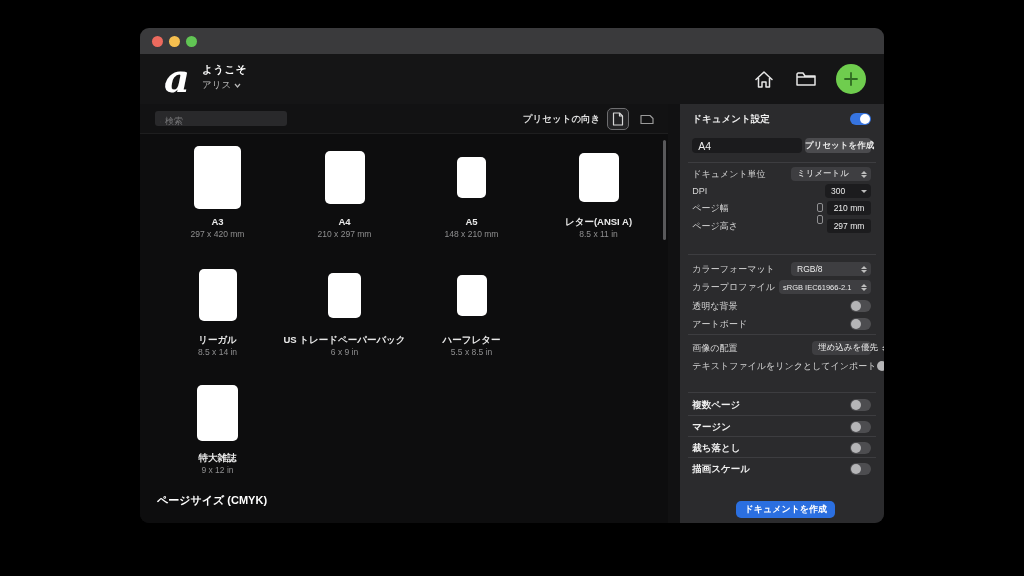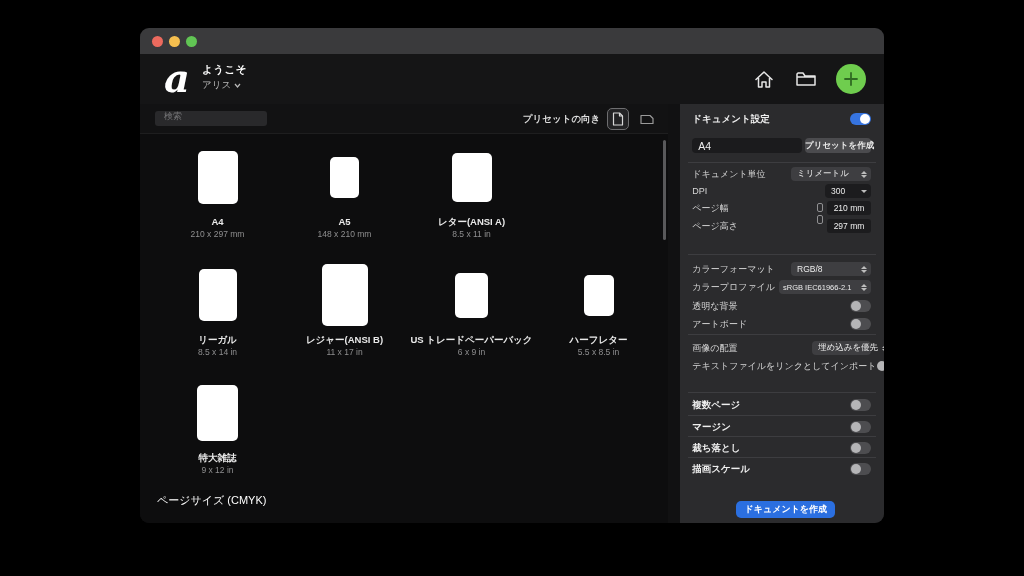--- a/index.html
+++ b/index.html
@@ -29,40 +29,40 @@
   .header-actions { position:absolute; right:18px; top:6px; height:38px; display:flex; align-items:center; gap:18px; }
   .icon-btn { width:24px; height:24px; display:flex; align-items:center; justify-content:center; cursor:pointer; }
   .plus-btn { width:30px; height:30px; border-radius:50%; background:#6fcd4e; display:flex;
               align-items:center; justify-content:center; cursor:pointer; }
 
   
   .content { position:absolute; left:0; top:76px; width:100%; height:419px; display:flex; }
   .left { position:relative; width:537px; height:100%; background:#0d0d0e; }
   .left-toolbar { position:absolute; left:0; top:0; width:100%; height:30px; background:#121213;
                   border-bottom:1px solid #1e1e1f; }
-  .search { position:absolute; left:15px; top:7px; width:112px; height:15px; background:#29292b;
-            border-radius:3px; display:flex; align-items:flex-start; padding:0 5px; gap:4px; }
+  .search { position:absolute; left:15px; top:7px; width:132px; height:15px; background:#29292b;
+            border-radius:3px; display:flex; align-items:flex-end; padding:0 5px; gap:4px; }
   .search input { flex:1; background:transparent; border:none; outline:none; color:#cfcfcf;
                   font-size:9px; font-family:"Liberation Sans", sans-serif; }
   .search input::placeholder { color:#757577; }
   .orient { position:absolute; right:10px; top:0; height:30px; display:flex; align-items:center; gap:7px; }
   .orient-label { color:#dcdcdc; font-size:9.5px; font-weight:bold;margin-left:17px; }
   .orient-btn { width:22px; height:22px; border-radius:5px; display:flex; align-items:center;
                 justify-content:center; cursor:pointer; }
   .orient-btn.active { border:1px solid #6e6e70; background:#232325; }
 
   .grid { position:absolute; left:14px; top:40px; width:508px; }
   .grid-row { display:flex; margin-bottom:22px; }
   .cell { width:127px; height:96px; display:flex; flex-direction:column; align-items:center; cursor:pointer; }
   .thumb-area { height:66px; display:flex; align-items:center; justify-content:center; }
   .paper { background:#fff; border-radius:5px; }
   .p-name { margin-top:6px; color:#e9e9e9; font-size:9.5px; font-weight:bold; line-height:11px; white-space:nowrap; }
   .p-dims { margin-top:2px; color:#8f8f90; font-size:8.5px; line-height:10px; white-space:nowrap; }
 
-  .left-footer { position:absolute; left:17px; bottom:15px; color:#fff; font-size:11px; font-weight:normal; }
+  .left-footer { position:absolute; left:17px; bottom:15px; color:#fff; font-size:11px; font-weight:bold; }
   .scroll-thumb { position:absolute; right:2px; top:36px; width:3px; height:100px;
                   background:#59595b; border-radius:2px; }
 
   
   .right { position:relative; width:207px; height:100%; background:#2b2b2d;margin-left:12px; }
   .prow { position:absolute; left:12px; right:13px; height:18px; display:flex;
           align-items:center; justify-content:space-between; }
   .lbl { color:#d6d6d6; font-size:9px; white-space:nowrap; }
   .lbl.bold { font-weight:bold; color:#efefef; font-size:9.5px; }
   .sep { position:absolute; left:8px; right:8px; height:1px; background:#3d3d40; }
@@ -161,20 +161,27 @@
             <div class="orient-btn">
               <svg width="14" height="12" viewBox="0 0 14 12">
                 <path d="M1 2.5 H10 L13 5.5 V10.5 H1 Z" stroke="#9a9a9a" stroke-width="1.2" fill="none" stroke-linejoin="round"></path>
               </svg>
             </div>
           </div>
         </div>
 
         <div class="grid" id="preset-grid">
             <div class="grid-row">
+          <div class="cell">
+            <div class="thumb-area">
+              <div class="paper" style="width: 47px; height: 63px;"></div>
+            </div>
+            <div class="p-name">A3</div>
+            <div class="p-dims">297 x 420 mm</div>
+          </div>
 
           <div class="cell">
             <div class="thumb-area">
               <div class="paper" style="width: 40px; height: 53px;"></div>
             </div>
             <div class="p-name">A4</div>
             <div class="p-dims">210 x 297 mm</div>
           </div>
 
           <div class="cell">
@@ -195,27 +202,20 @@
         </div>
             <div class="grid-row">
           <div class="cell">
             <div class="thumb-area">
               <div class="paper" style="width: 38px; height: 52px;"></div>
             </div>
             <div class="p-name">リーガル</div>
             <div class="p-dims">8.5 x 14 in</div>
           </div>
 
-          <div class="cell">
-            <div class="thumb-area">
-              <div class="paper" style="width: 46px; height: 62px;"></div>
-            </div>
-            <div class="p-name">レジャー(ANSI B)</div>
-            <div class="p-dims">11 x 17 in</div>
-          </div>
 
           <div class="cell">
             <div class="thumb-area">
               <div class="paper" style="width: 33px; height: 45px;"></div>
             </div>
             <div class="p-name">US トレードペーパーバック</div>
             <div class="p-dims">6 x 9 in</div>
           </div>
 
           <div class="cell">

